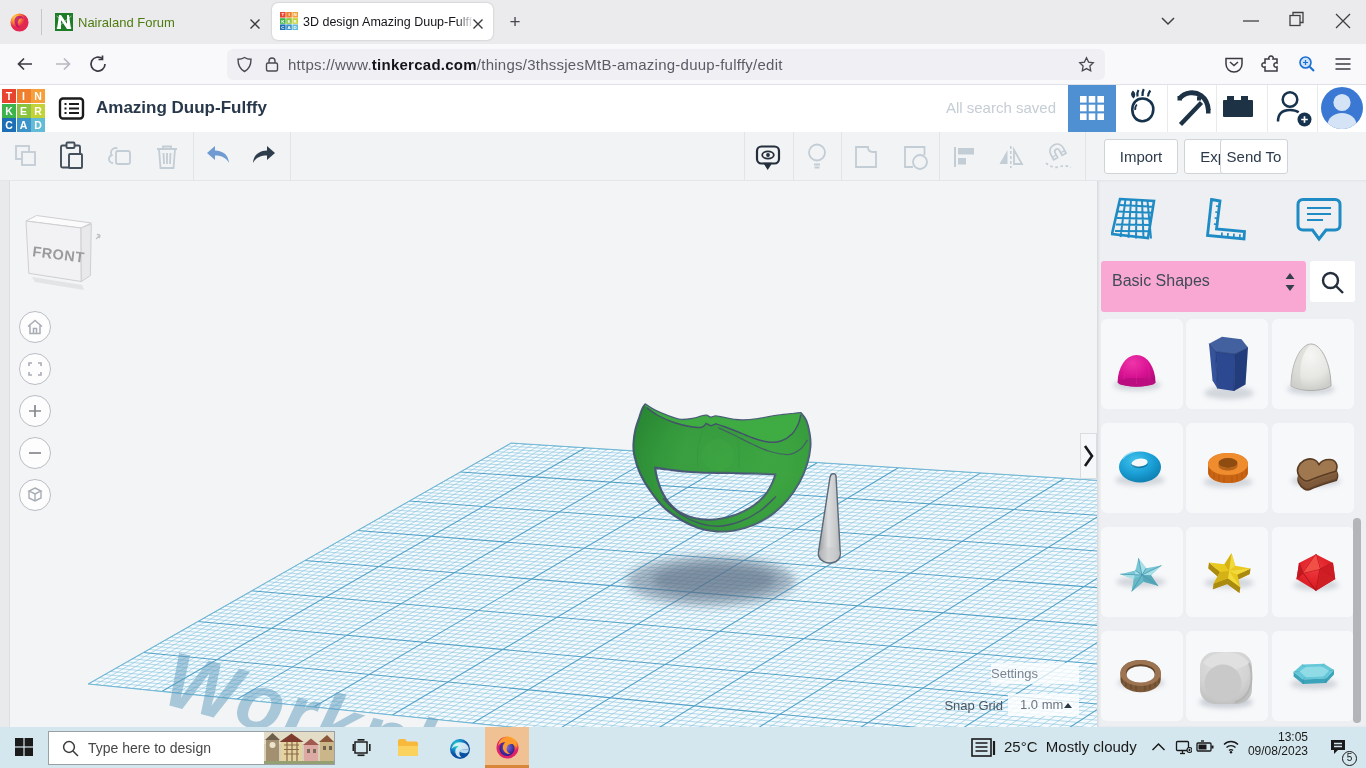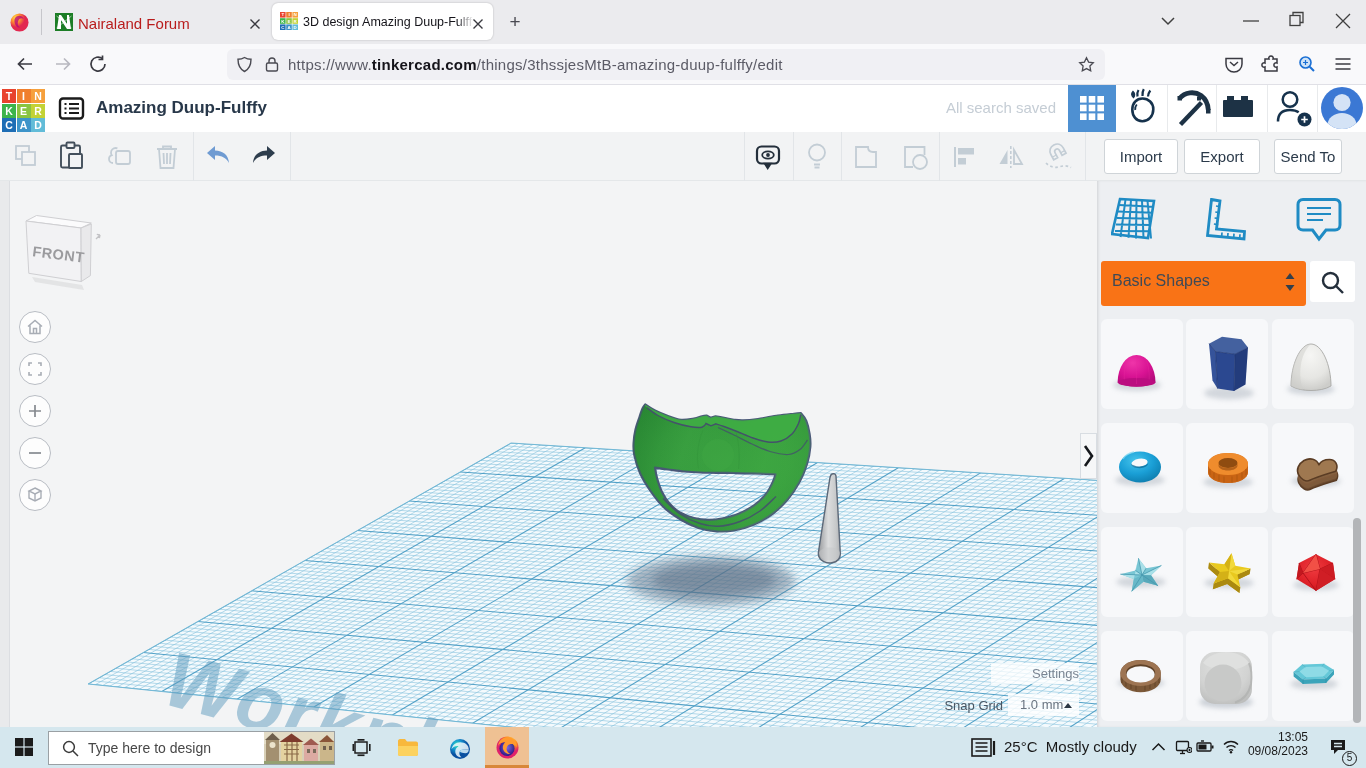--- a/index.html
+++ b/index.html
@@ -1,21 +1,21 @@
 <!DOCTYPE html>
 <html><head><meta charset="utf-8"><style>
 *{margin:0;padding:0;box-sizing:border-box}
 html,body{width:1366px;height:768px;overflow:hidden;font-family:"Liberation Sans",sans-serif}
 #page{position:relative;width:1366px;height:768px;background:#fff}
 
 #tabbar{position:absolute;left:0;top:0;width:1366px;height:44px;background:#ebebee}
 #tabbar .ffball{position:absolute;left:10px;top:13px;width:19px;height:19px}
 #tabbar .vsep{position:absolute;left:41px;top:9px;width:1px;height:26px;background:#c6c6cb}
 .tab1{position:absolute;left:50px;top:3px;width:218px;height:38px}
-.tab1 .lbl{position:absolute;left:28px;top:12px;font-size:15px;color:#b91c1c}
+.tab1 .lbl{position:absolute;left:28px;top:12px;font-size:13px;color:#4d7c0f}
 .tabx{position:absolute;top:13px;width:16px;height:16px;color:#3a3a40;font-size:15px;line-height:16px;text-align:center}
 .tab2{position:absolute;left:272px;top:3px;width:221px;height:37px;background:#fff;border-radius:6px;box-shadow:0 0 2px rgba(0,0,0,.25)}
 .tab2 .lbl{position:absolute;left:31px;top:11.5px;width:170px;font-size:12.5px;color:#15141a;white-space:nowrap;overflow:hidden;-webkit-mask-image:linear-gradient(90deg,#000 91%,transparent)}
 .tkmini{position:absolute;left:8px;top:9px;width:18px;height:18px}
 .newtab{position:absolute;left:505px;top:12px;width:20px;height:20px;color:#4a4a52;font-size:19px;line-height:20px;text-align:center;font-weight:400}
 .winbtn{position:absolute;top:0;width:46px;height:40px;color:#404040}
 
 #navbar{position:absolute;left:0;top:44px;width:1366px;height:41px;background:#f9f9fb;border-bottom:1px solid #e0e0e6}
 #urlbar{position:absolute;left:227px;top:5px;width:878px;height:31px;background:#f0f0f4;border-radius:6px}
 #urltext{position:absolute;left:61px;top:7px;font-size:15px;color:#5b5b66;white-space:nowrap;letter-spacing:.25px}
@@ -32,28 +32,28 @@
 
 #tb2{position:absolute;left:0;top:132px;width:1366px;height:49px;background:#f2f3f4;border-bottom:1px solid #e4e7e9}
 .tb2div{position:absolute;top:0;width:1px;height:49px;background:#e2e5e8}
 .tbbtn{position:absolute;top:7px;height:35px;background:#fff;border:1px solid #cfd4d8;border-radius:3px;font-size:15px;color:#2b3a4a;text-align:center;line-height:33px}
 
 #main{position:absolute;left:0;top:181px;width:1366px;height:546px}
 #viewport{position:absolute;left:0;top:0;width:1097px;height:546px;background:#f3f4f5;overflow:hidden}
 #leftstrip{position:absolute;left:0;top:0;width:10px;height:546px;background:#e9eaec;border-right:1px solid #dcdee2}
 .navcirc{position:absolute;left:19px;width:32px;height:32px;border-radius:50%;background:#fdfdfd;border:1px solid #b9bdc4}
 #chevbtn{position:absolute;left:1080px;top:252px;width:17px;height:46px;background:#f6f7f8;border:1px solid #d8dde2;text-align:center}
-#setbtn{position:absolute;left:991px;top:482px;width:88px;height:21px;background:rgba(255,255,255,.72);color:#7a8592;font-size:13px;text-align:right;line-height:21px}
+#setbtn{position:absolute;left:991px;top:482px;width:88px;height:21px;background:rgba(255,255,255,.72);color:#7a8592;font-size:13px;text-align:left;line-height:21px}
 #snaplbl{position:absolute;left:941px;top:517px;width:62px;font-size:13px;color:#4a5663;text-align:right}
 #snapdd{position:absolute;left:1008px;top:513px;width:71px;height:22px;background:rgba(255,255,255,.78);font-size:13px;color:#6a7480;line-height:22px}
 #snapdd span{margin-left:12px}
 #snapdd .tri{position:absolute;right:7px;top:9px;width:0;height:0;border-left:4.5px solid transparent;border-right:4.5px solid transparent;border-bottom:5.5px solid #2b3744}
 
 #panel{position:absolute;left:1097px;top:0;width:269px;height:546px;background:#edeff2;box-shadow:inset 2px 0 3px -1px rgba(0,0,0,.12)}
-#dropdown{position:absolute;left:4px;top:80px;width:205px;height:45px;background:#f97316;border-radius:3px}
+#dropdown{position:absolute;left:4px;top:80px;width:205px;height:51px;background:#f9a8d4;border-radius:3px}
 #dropdown span{position:absolute;left:11px;top:11px;font-size:16px;color:#3f4a56}
 #searchbtn{position:absolute;left:213px;top:80px;width:45px;height:41px;background:#fff;border-radius:3px}
 .tile{position:absolute;width:82px;height:90px;background:#f7f8fa;border-radius:6px}
 #sbar{position:absolute;left:256px;top:337px;width:8px;height:205px;background:#b3b5b8;border-radius:4px}
 
 #taskbar{position:absolute;left:0;top:727px;width:1366px;height:41px;background:#d5e7ee}
 #tsearch{position:absolute;left:48px;top:4px;width:287px;height:34px;background:#fff;border:1px solid #9aa0a4}
 #tsearch span{position:absolute;left:39px;top:8px;font-size:14px;color:#474747}
 .trayico{position:absolute;top:11px}
 #clock{position:absolute;left:1240px;top:3px;width:68px;height:34px;font-size:12px;color:#1a1a1a;text-align:right}
@@ -327,21 +327,21 @@
   <svg class="navico" style="left:1042px;top:9px" width="32" height="32" viewBox="0 0 32 32">
         <g transform="rotate(-28 16 12)">
           <path d="M9 16 V10 C9 5.5 12 3 16 3 C20 3 23 5.5 23 10 V16 H18.5 V10.5 C18.5 8.8 17.5 7.8 16 7.8 C14.5 7.8 13.5 8.8 13.5 10.5 V16Z" fill="none" stroke="#c3cdd5" stroke-width="1.7"></path>
           <path d="M9 13 H13.5 M18.5 13 H23" stroke="#c3cdd5" stroke-width="1.2"></path>
         </g>
         <path d="M4 22 C8 26 13 27.2 18 25.6 C22 24.4 26 24.8 29 26.6" fill="none" stroke="#c3cdd5" stroke-width="1.7" stroke-dasharray="2.6 2.6"></path>
       </svg>
   <div class="tb2div" style="left:1085px"></div>
   <div class="tbbtn" style="left:1104px;width:74px">Import</div>
   <div class="tbbtn" style="left:1184px;width:76px">Export</div>
-  <div class="tbbtn" style="left:1274px;width:68px">Send To</div>
+  <div class="tbbtn" style="left:1220px;width:68px">Send To</div>
 </div>
 
 <div id="main">
 <div id="viewport">
   <svg width="1097" height="546" viewBox="0 0 1097 546" style="position:absolute;left:0;top:0">
   <defs>
     <radialGradient id="maskg" cx="55%" cy="40%" r="75%">
       <stop offset="0%" stop-color="#4aa748"></stop>
               <stop offset="45%" stop-color="#3f9f41"></stop>
               <stop offset="100%" stop-color="#2e8a37"></stop>

